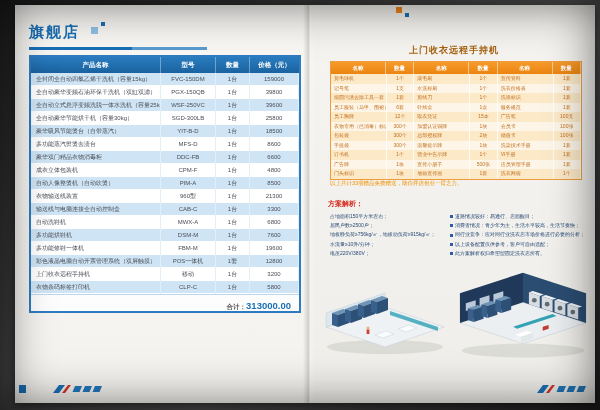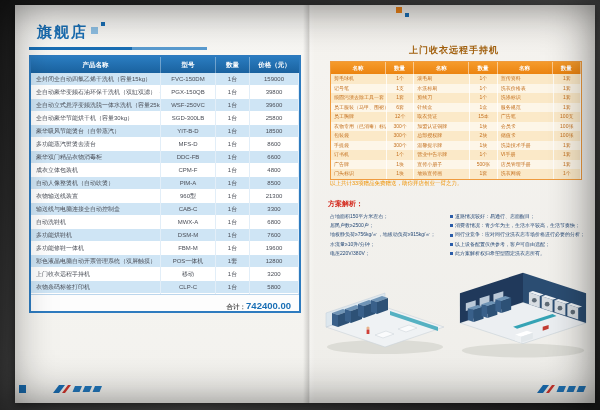--- a/index.html
+++ b/index.html
@@ -11,21 +11,21 @@
                   box-shadow:inset 0 0 50px rgba(0,0,0,.65); }
   .spread { position:absolute; left:15px; top:5px; width:580px; height:398px;
             background:#f6f5f1; box-shadow:0 3px 10px rgba(0,0,0,.6); }
   .page { position:absolute; top:0; height:398px; }
   .page-left  { left:0; width:293px; background:linear-gradient(180deg,#f9f8f5,#f3f2ee); }
   .page-right { left:293px; width:287px; background:linear-gradient(180deg,#f6f4f0,#efeeea); }
   .fold { position:absolute; left:288px; top:0; width:12px; height:398px;
           background:linear-gradient(90deg,rgba(0,0,0,0) 0%,rgba(0,0,0,.14) 45%,rgba(255,255,255,.25) 60%,rgba(0,0,0,0) 100%); }
 
   
-  .flag-title { position:absolute; left:22px; top:18px; font-size:15px; font-weight:bold;
+  .flag-title { position:absolute; left:14px; top:18px; font-size:15px; font-weight:bold;
                 color:#1a6fb5; letter-spacing:2px; }
   .sq { position:absolute; }
   .sq-big   { left:76px; top:22px; width:7px; height:7px; background:#8fc0e4; }
   .sq-small { left:86px; top:17px; width:4px; height:4px; background:#1a6fb5; }
   .flag-underline { position:absolute; left:14px; top:42px; width:178px; height:3px;
                     background:linear-gradient(90deg,#1a6fb5 0 58%,#5a9bd0 58% 100%); }
   .flag-table { position:absolute; left:14px; top:50px; width:272px;
                 border:2px solid #2e7bbf; background:#fff; }
   .flag-head { display:flex; height:16px; background:linear-gradient(180deg,#2a7cc0,#1a629f);
                align-items:center; }
@@ -213,21 +213,21 @@
   </div>
 
   <div class="flag-row odd">
     <div class="cell c0 left">衣物条码标签打印机</div>
     <div class="cell c1">CLP-C</div>
     <div class="cell c2">1台</div>
     <div class="cell c3">5800</div>
   </div>
 </div>
         <div class="flag-total">
-          <span class="lab">合计：</span><span class="val">742400.00</span>
+          <span class="lab">合计：</span><span class="val">313000.00</span>
         </div>
       </div>
 
       <svg class="footer-logo fl-left" width="92" height="12" viewBox="0 0 92 12">
         <rect x="0" y="2" width="7" height="8" fill="#1a6fb5"></rect>
         <path d="M34 10 L40 2 L46 2 L40 10 Z" fill="#1a6fb5"></path>
         <path d="M43 10 L49 2 L52 2 L46 10 Z" fill="#d0342c"></path>
         <path d="M56 3 L63 3 L60.5 9 L53.5 9 Z" fill="#2277bb"></path>
         <path d="M66 3 L73 3 L70.5 9 L63.5 9 Z" fill="#2277bb"></path>
         <path d="M76 3 L83 3 L80.5 9 L73.5 9 Z" fill="#2277bb"></path>

